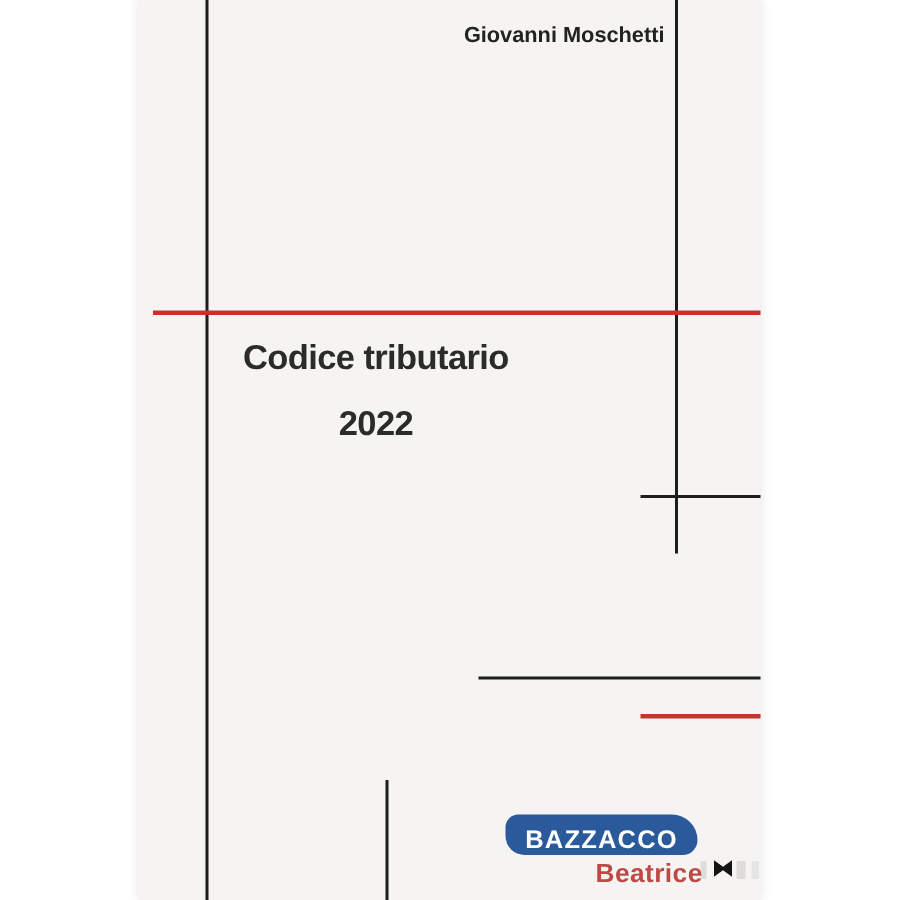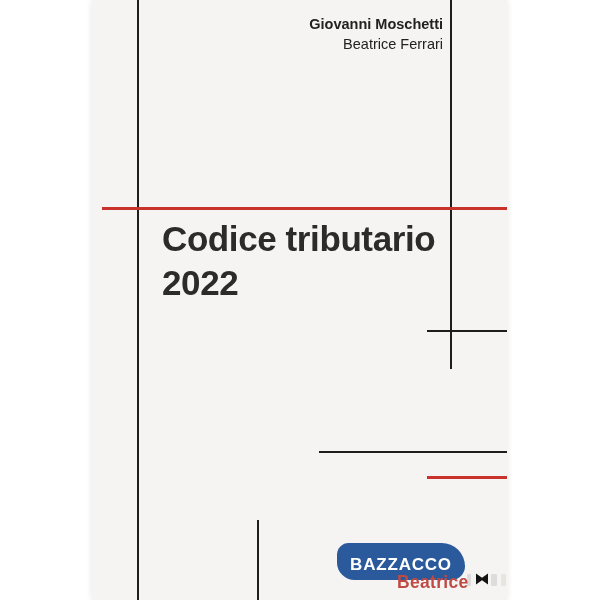--- a/index.html
+++ b/index.html
@@ -61,34 +61,35 @@
     color: #222221;
     margin-left: 43px;
   }
   .author-block .name { font-weight: bold; }
 
   
   .title-block {
     position: absolute;
     left: 70px;
     top: 217px;
-    font-size: 35px;
+    font-size: 23px;
     font-weight: bold;
     line-height: 43.5px;
     letter-spacing: -0.4px;
     color: var(--title-color, #2b2b2a);
+    text-align: center;
   }
 
   
   .badge {
     position: absolute;
     left: 245px;
     top: 543px;
     width: 128px;
-    height: 37px;
+    height: 27px;
     background: var(--brand-blue, #2a5a9c);
     border-radius: 12px 24px 14px 18px;
     display: flex;
     align-items: center;
     justify-content: center;
     box-sizing: border-box;
     padding-top: 7px;
     z-index: 1;
   }
   .badge .brand {
@@ -140,21 +141,20 @@
   <div class="vline left"></div>
   <div class="vline right"></div>
   <div class="vline bottom"></div>
   <div class="redline top"></div>
   <div class="hline cross"></div>
   <div class="hline lower"></div>
   <div class="redline bottom"></div>
 
   <div class="author-block">
       <div class="name">Giovanni Moschetti</div>
-      <div>Beatrice Ferrari</div>
     </div>
 
   <div class="title-block">
     <div>Codice tributario</div>
     <div>2022</div>
   </div>
 
   <div class="ghost-mark g1"></div>
   <div class="ghost-mark g2"></div>
   <div class="ghost-mark g3"></div>

